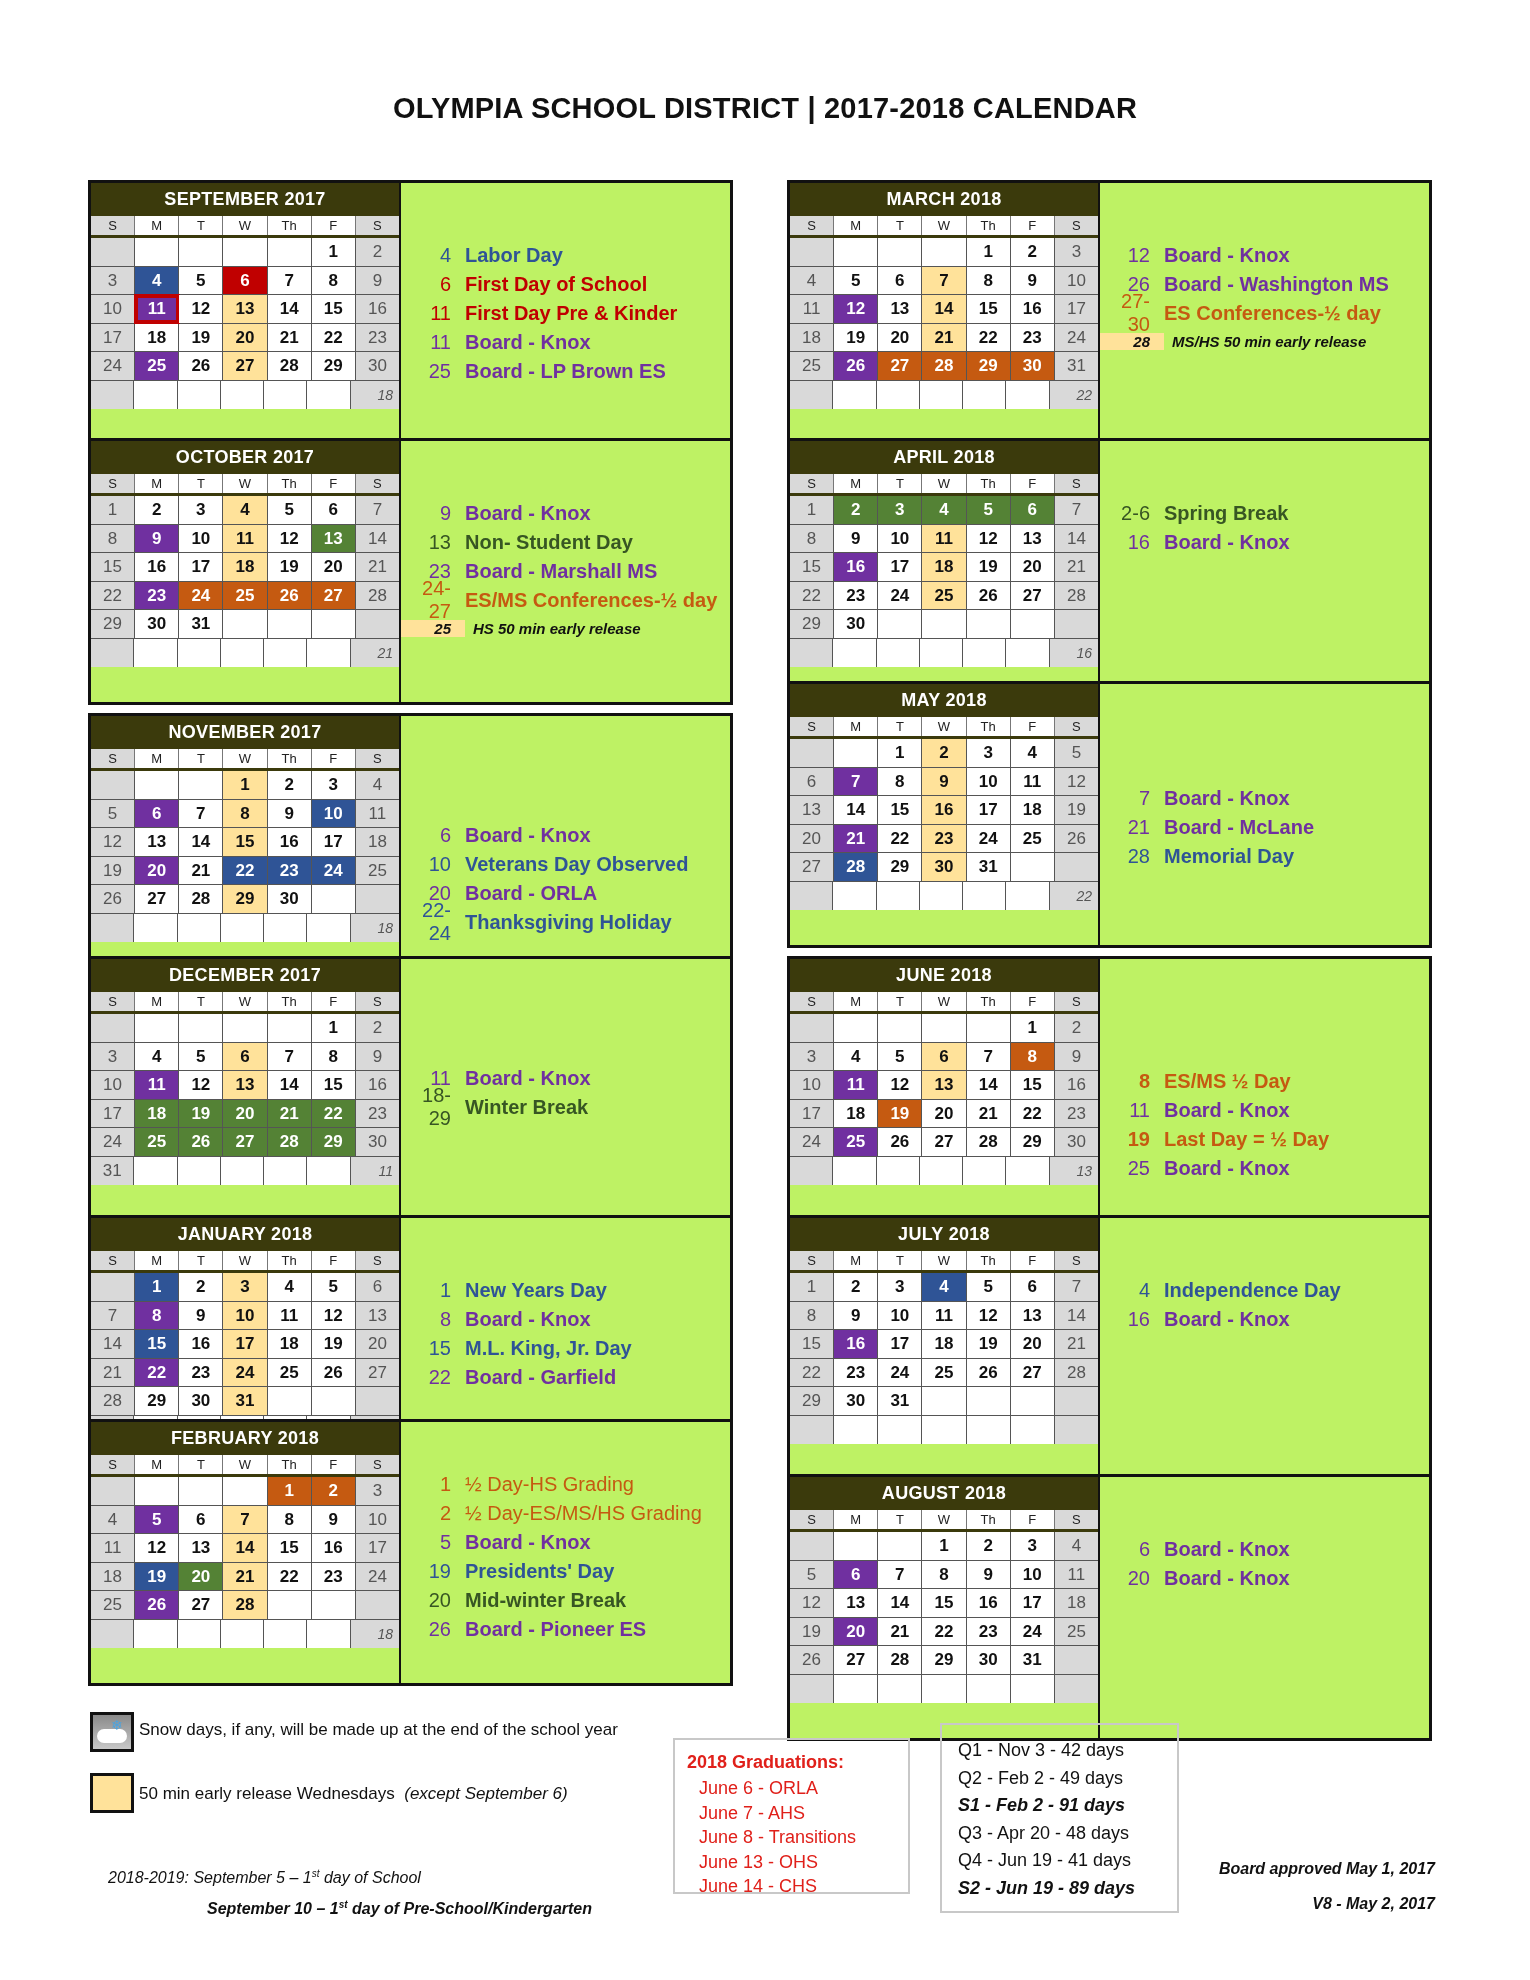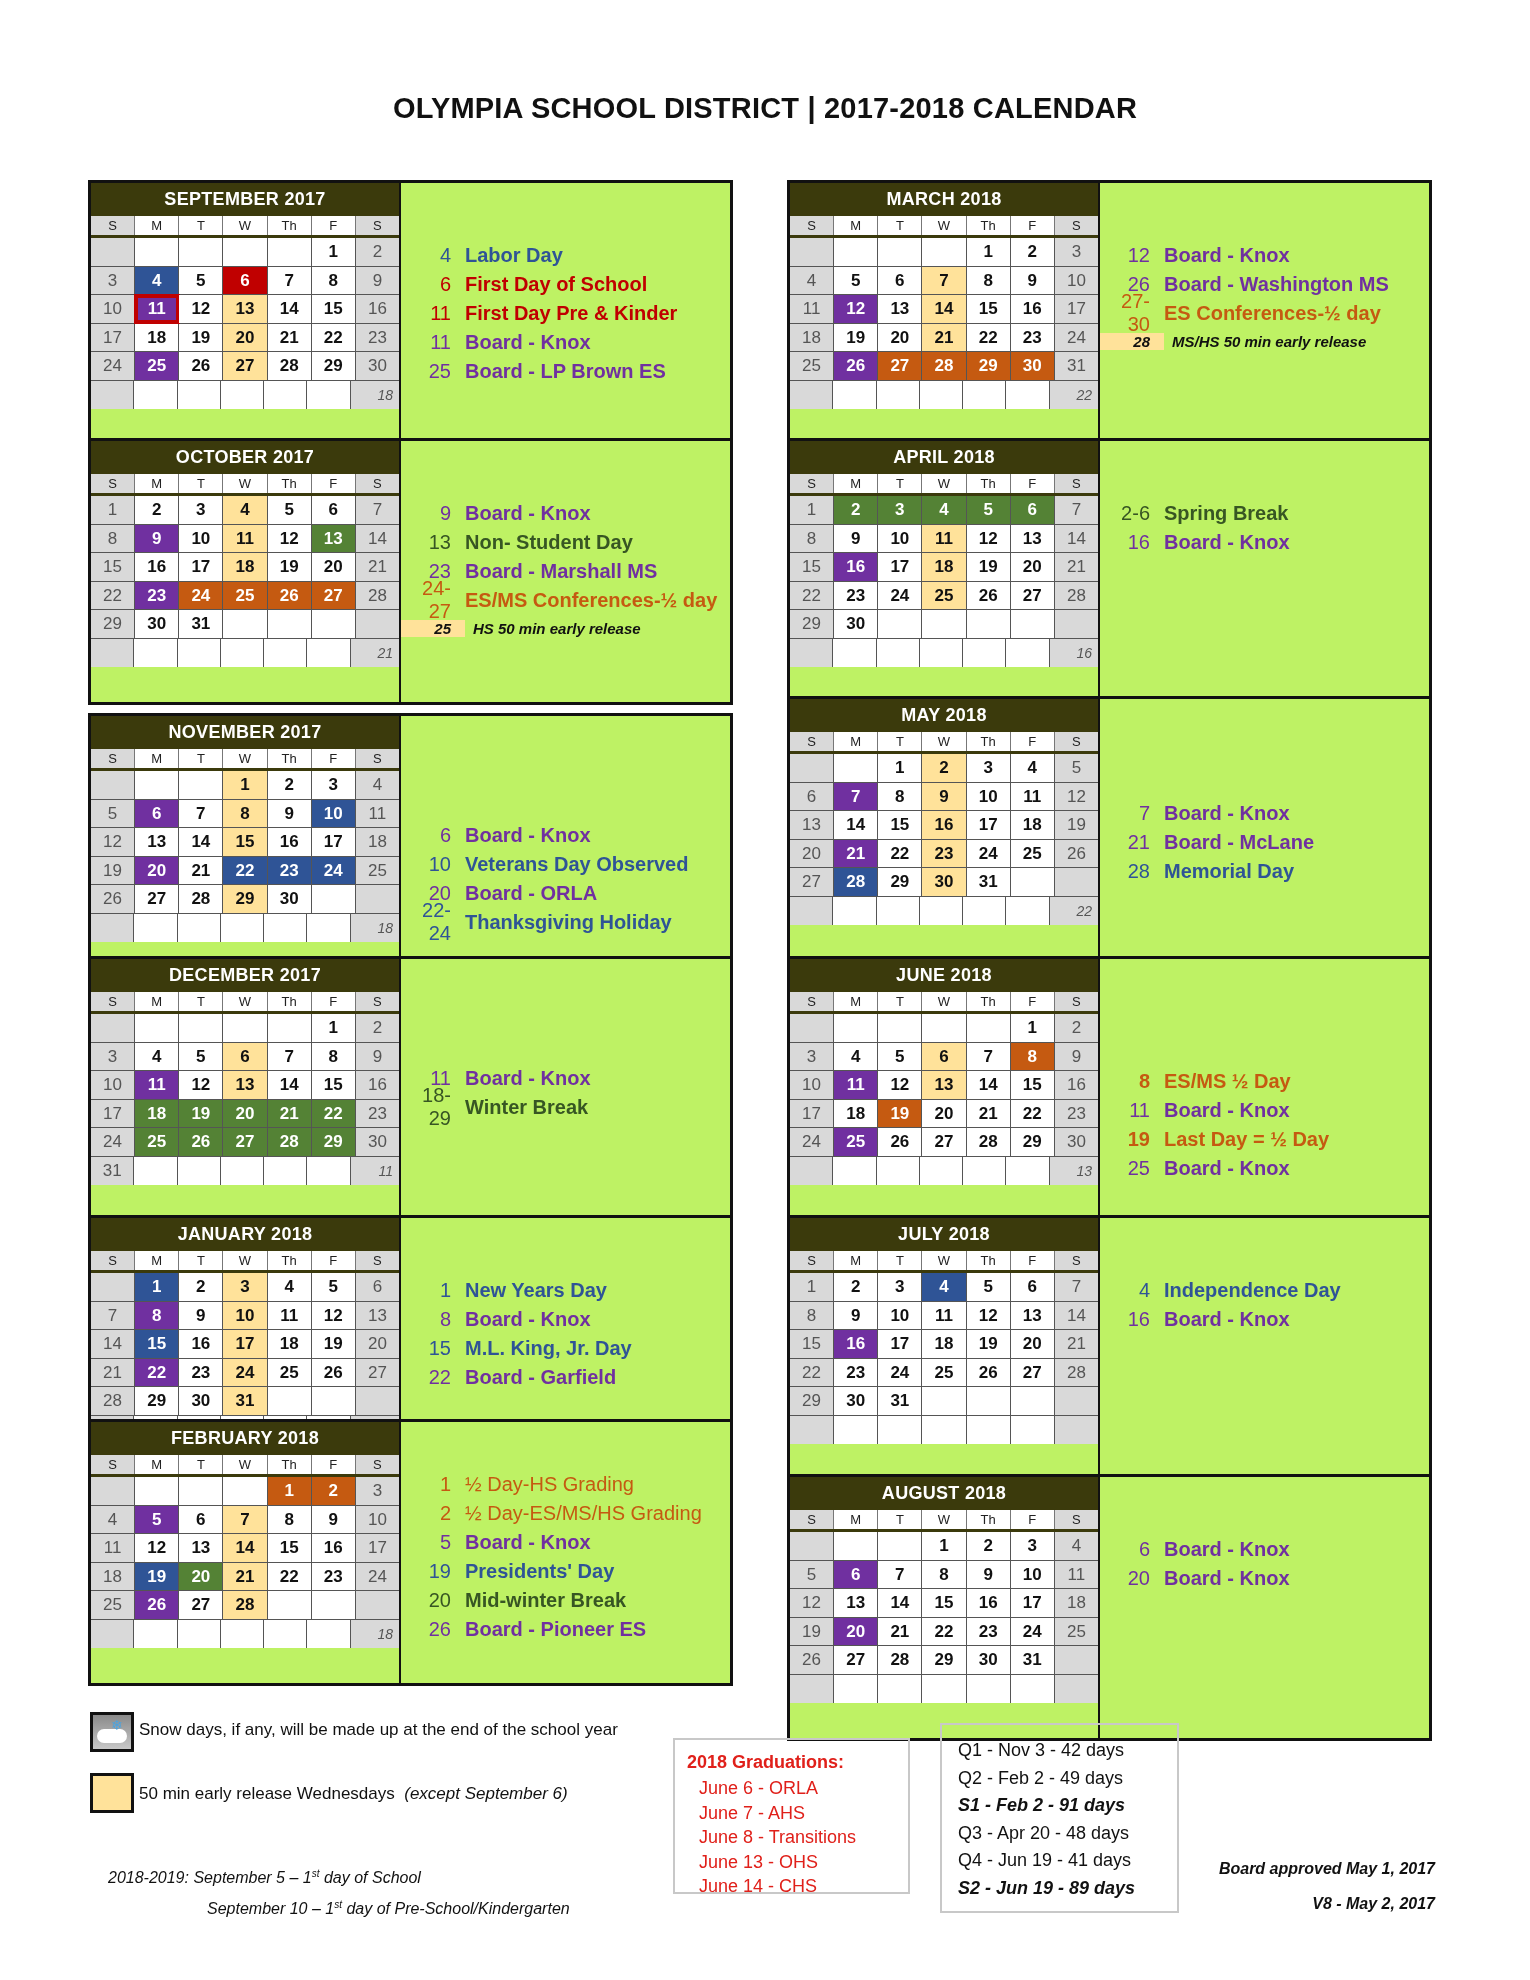--- a/index.html
+++ b/index.html
@@ -78,21 +78,21 @@
     position: absolute; left: 4px; top: 14px; width: 30px; height: 14px; background: #fff; border-radius: 10px;
   }
   .snow-flake {
     position: absolute; left: 18px; top: 3px; font-size: 14px; color: #4aa3df; line-height: 14px;
   }
   .early-swatch { left: 90px; top: 1773px; height: 40px; background: #ffe29a; }
   .legend-text { position: absolute; font-size: 17px; color: #111; }
   .legend-text em { font-style: italic; }
 
   .next-year { position: absolute; left: 108px; top: 1860px; font-size: 16px; font-style: italic; color: #111; line-height: 27px; }
-  .next-year .l2 { padding-left: 99px; }
+  .next-year .l2 { padding-left: 99px; font-weight: bold; }
   .next-year sup { font-size: 10px; }
 
   .grad-box {
     position: absolute; left: 673px; top: 1738px; width: 237px; height: 156px;
     border: 2px solid #c8c8c8; padding: 10px 12px; color: #e0201a; font-size: 18px;
   }
   .grad-box .h { font-weight: bold; margin-bottom: 2px; line-height: 24px; }
   .grad-box .li { padding-left: 12px; line-height: 24.5px; }
 
   .q-box {
@@ -792,21 +792,21 @@
         <div class="event" style="top: 58px;">
           <span class="d c-green">2-6</span>
           <span class="t c-green">Spring Break</span>
         </div>
         <div class="event" style="top: 87px;">
           <span class="d c-purple">16</span>
           <span class="t c-purple">Board - Knox</span>
         </div>
       </div>
     </div>
-    <div class="month-box" style="left: 787px; top: 696px;">
+    <div class="month-box" style="left: 787px; top: 681px;">
       <div class="grid">
         <div class="month-head">MAY 2018</div>
         <div class="dow-row">
           <div class="dow we">S</div>
           <div class="dow">M</div>
           <div class="dow">T</div>
           <div class="dow">W</div>
           <div class="dow">Th</div>
           <div class="dow">F</div>
           <div class="dow we">S</div>

